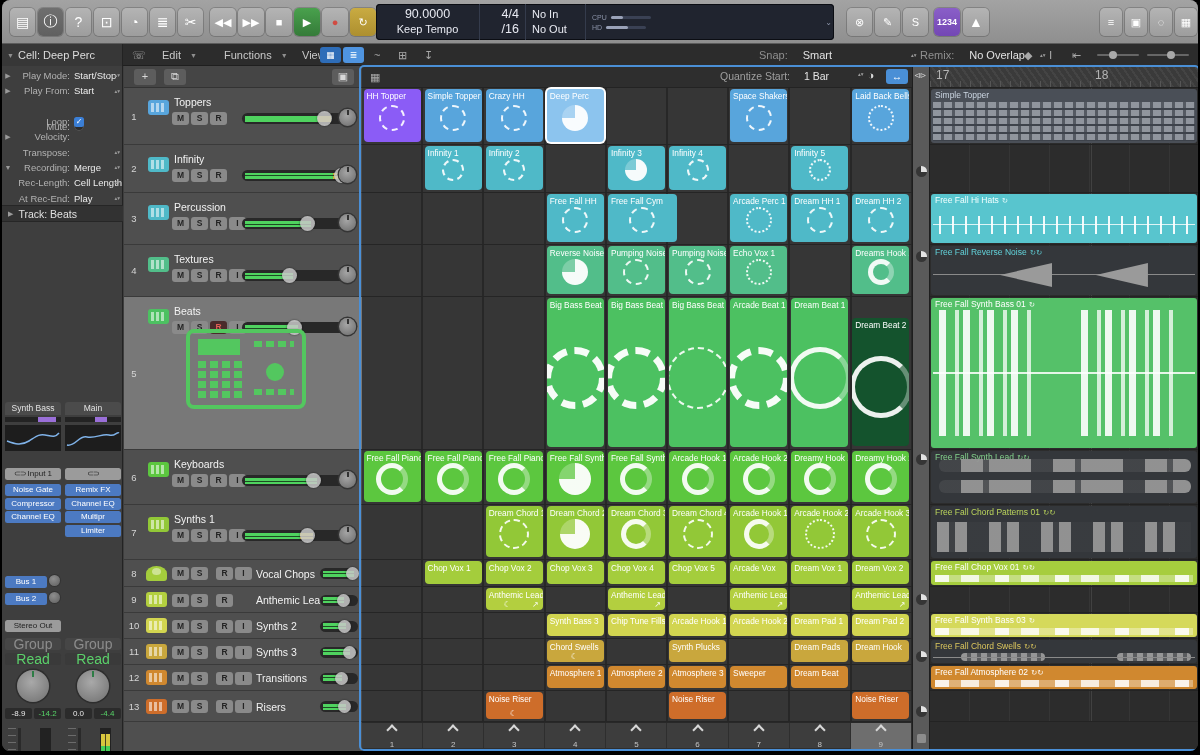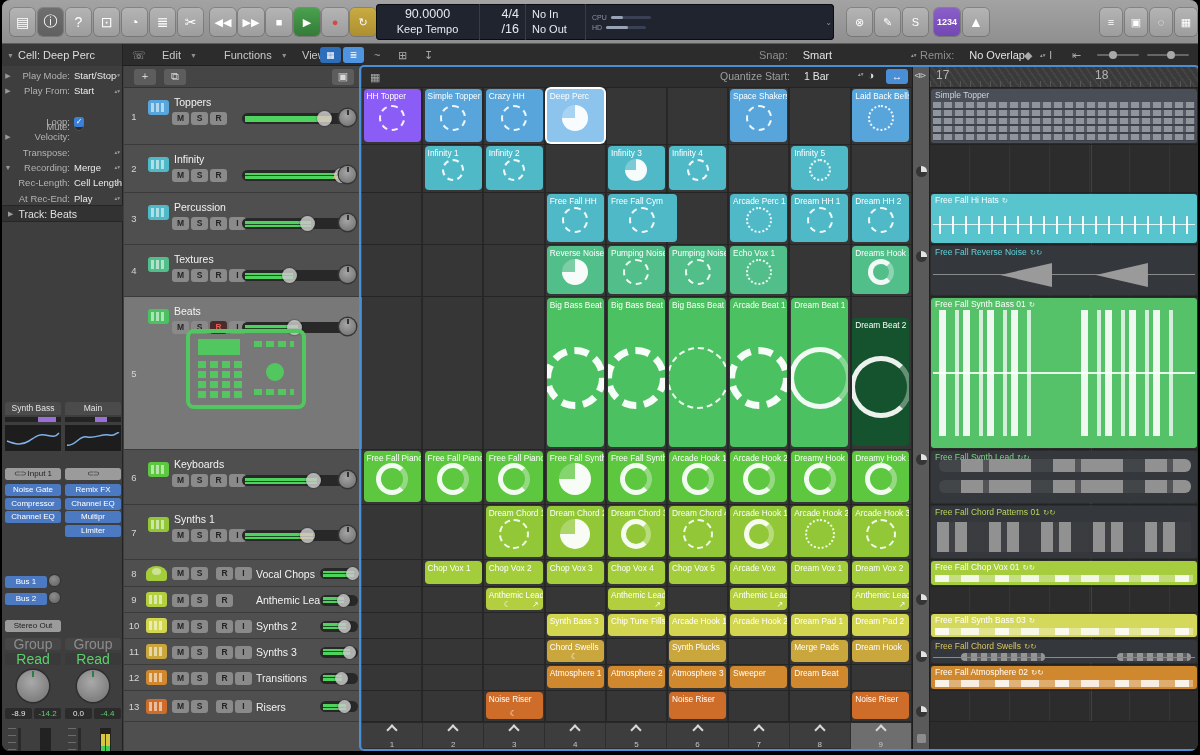--- a/index.html
+++ b/index.html
@@ -764,21 +764,21 @@
           <div class="cell" style="left: 368.1px; top: 522px; width: 57.1px; height: 22px; background: rgb(179, 207, 63);"><span>Anthemic Lead</span><span class="cglyph" style="right: 4px; bottom: 1px;">↗</span></div>
           <div class="cell" style="left: 490.3px; top: 522px; width: 57.1px; height: 22px; background: rgb(179, 207, 63);"><span>Anthemic Lead</span><span class="cglyph" style="right: 4px; bottom: 1px;">↗</span></div>
           <div class="cell" style="left: 184.8px; top: 548px; width: 57.1px; height: 22px; background: rgb(210, 213, 80);"><span>Synth Bass 3</span></div>
           <div class="cell" style="left: 245.9px; top: 548px; width: 57.1px; height: 22px; background: rgb(210, 213, 80);"><span>Chip Tune Fills</span></div>
           <div class="cell" style="left: 307px; top: 548px; width: 57.1px; height: 22px; background: rgb(210, 213, 80);"><span>Arcade Hook 1</span></div>
           <div class="cell" style="left: 368.1px; top: 548px; width: 57.1px; height: 22px; background: rgb(210, 213, 80);"><span>Arcade Hook 2</span></div>
           <div class="cell" style="left: 429.2px; top: 548px; width: 57.1px; height: 22px; background: rgb(210, 213, 80);"><span>Dream Pad 1</span></div>
           <div class="cell" style="left: 490.3px; top: 548px; width: 57.1px; height: 22px; background: rgb(210, 213, 80);"><span>Dream Pad 2</span></div>
           <div class="cell" style="left: 184.8px; top: 574px; width: 57.1px; height: 22px; background: rgb(201, 167, 61);"><span>Chord Swells</span><span class="cglyph" style="left: 24px; bottom: 1px;">☾</span></div>
           <div class="cell" style="left: 307px; top: 574px; width: 57.1px; height: 22px; background: rgb(201, 167, 61);"><span>Synth Plucks</span></div>
-          <div class="cell" style="left: 429.2px; top: 574px; width: 57.1px; height: 22px; background: rgb(201, 167, 61);"><span>Merge Pads</span></div>
+          <div class="cell" style="left: 429.2px; top: 574px; width: 57.1px; height: 22px; background: rgb(201, 167, 61);"><span>Dream Pads</span></div>
           <div class="cell" style="left: 490.3px; top: 574px; width: 57.1px; height: 22px; background: rgb(201, 167, 61);"><span>Dream Hook</span></div>
           <div class="cell" style="left: 184.8px; top: 600px; width: 57.1px; height: 22px; background: rgb(208, 136, 47);"><span>Atmosphere 1</span></div>
           <div class="cell" style="left: 245.9px; top: 600px; width: 57.1px; height: 22px; background: rgb(208, 136, 47);"><span>Atmosphere 2</span></div>
           <div class="cell" style="left: 307px; top: 600px; width: 57.1px; height: 22px; background: rgb(208, 136, 47);"><span>Atmosphere 3</span></div>
           <div class="cell" style="left: 368.1px; top: 600px; width: 57.1px; height: 22px; background: rgb(208, 136, 47);"><span>Sweeper</span></div>
           <div class="cell" style="left: 429.2px; top: 600px; width: 57.1px; height: 22px; background: rgb(208, 136, 47);"><span>Dream Beat</span></div>
           <div class="cell" style="left: 123.7px; top: 626px; width: 57.1px; height: 27px; background: rgb(206, 109, 42);"><span>Noise Riser</span><span class="cglyph" style="left: 24px; bottom: 1px;">☾</span></div>
           <div class="cell" style="left: 307px; top: 626px; width: 57.1px; height: 27px; background: rgb(206, 109, 42);"><span>Noise Riser</span></div>
           <div class="cell" style="left: 490.3px; top: 626px; width: 57.1px; height: 27px; background: rgb(206, 109, 42);"><span>Noise Riser</span></div>
         </div>

